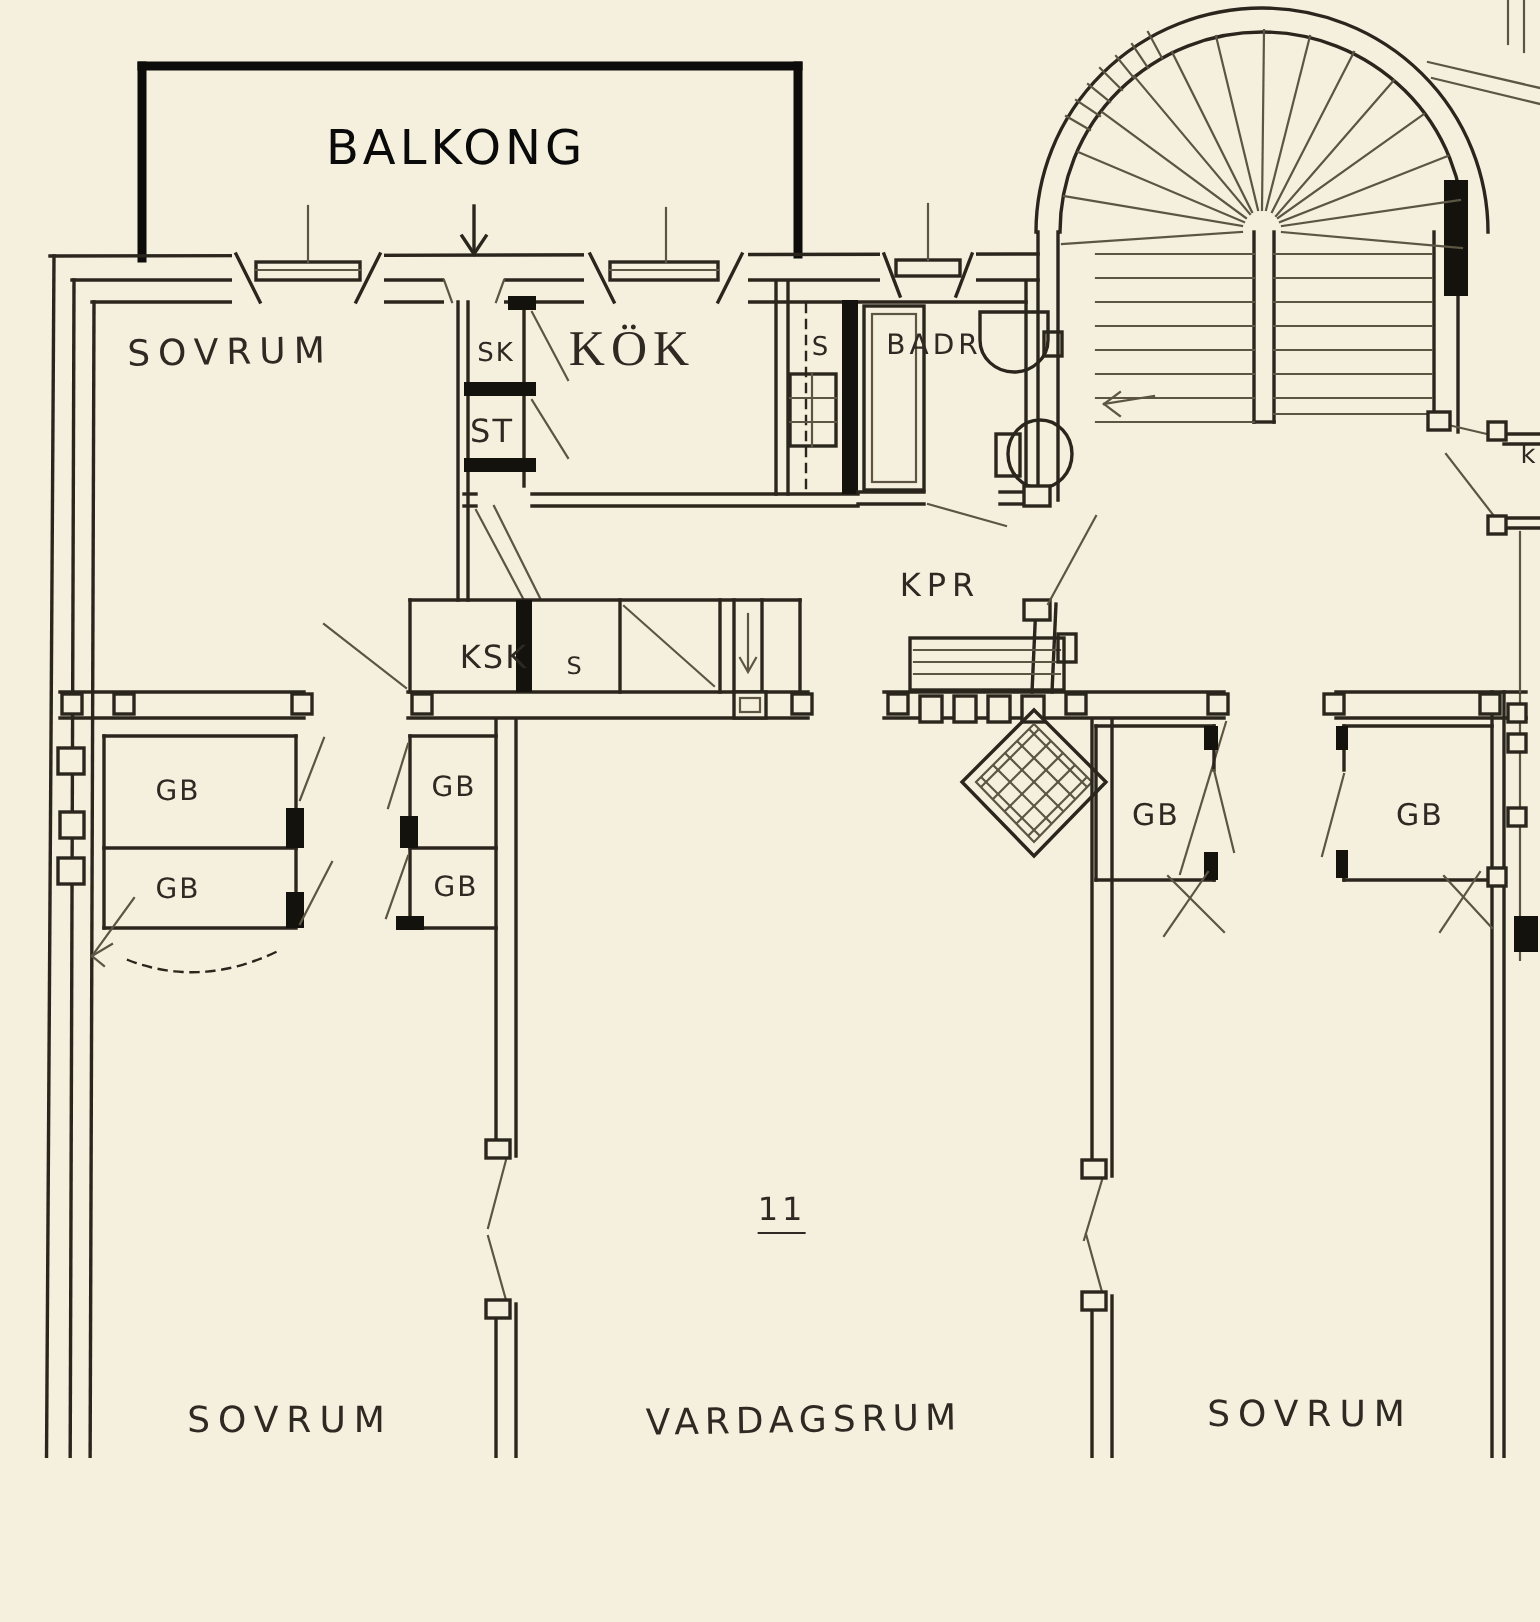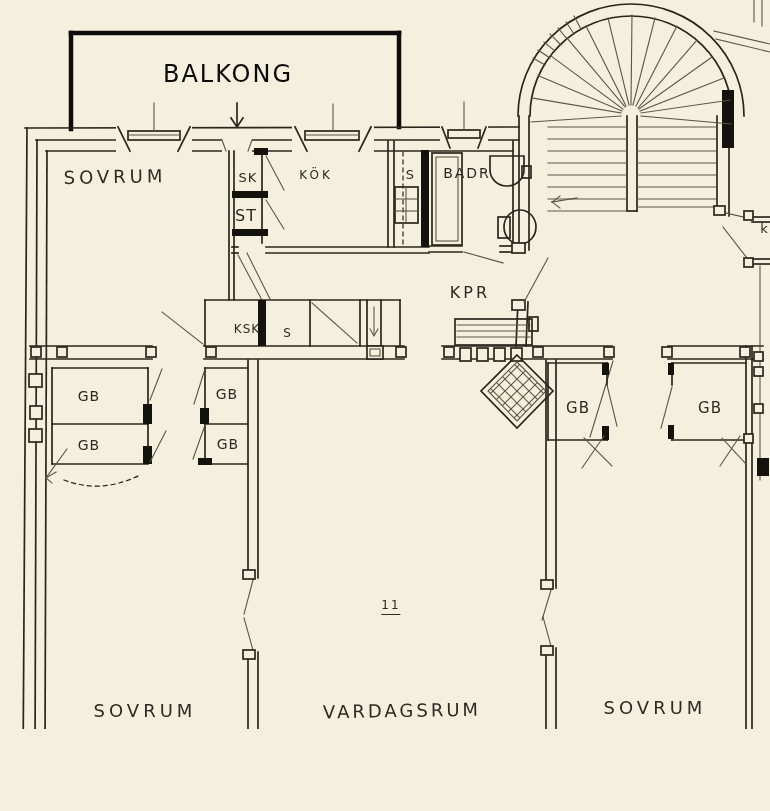--- a/index.html
+++ b/index.html
@@ -388,34 +388,34 @@
     <line class="t" x1="46" y1="478" x2="56" y2="472"></line>
     <line class="t" x1="46" y1="478" x2="52" y2="483"></line>
   </g>
 </svg>
 
   <div class="lbl digital" style="left:228px;top:74px;font-size:24px;letter-spacing:2px;">BALKONG</div>
 
   <div class="lbl hand" style="left:115px;top:177px;font-size:18px;letter-spacing:4px;transform:translate(-50%,-50%) rotate(-1deg);">SOVRUM</div>
   <div class="lbl hand" style="left:248px;top:177px;font-size:13px;letter-spacing:1px;text-align:right;">SK</div>
   <div class="lbl hand" style="left:246px;top:216px;font-size:16px;letter-spacing:1px;">ST</div>
-  <div class="lbl hand" style="left:316px;top:175px;font-size:12px;letter-spacing:3px;">KÖK</div>
+  <div class="lbl hand" style="left:316px;top:175px;font-size:25px;letter-spacing:3px;font-family:Liberation Serif, serif;">KÖK</div>
   <div class="lbl hand" style="left:410px;top:174px;font-size:13px;">S</div>
   <div class="lbl hand" style="left:467px;top:173px;font-size:14px;letter-spacing:2px;">BADR</div>
   <div class="lbl hand" style="left:470px;top:293px;font-size:16px;letter-spacing:3px;text-align:center;">KPR</div>
-  <div class="lbl hand" style="left:247px;top:329px;font-size:12px;letter-spacing:1px;">KSK</div>
+  <div class="lbl hand" style="left:247px;top:329px;font-size:16px;letter-spacing:1px;">KSK</div>
   <div class="lbl hand" style="left:287px;top:333px;font-size:12px;">S</div>
 
   <div class="lbl hand" style="left:89px;top:396px;font-size:14px;letter-spacing:1px;">GB</div>
   <div class="lbl hand" style="left:89px;top:445px;font-size:14px;letter-spacing:1px;">GB</div>
   <div class="lbl hand" style="left:227px;top:394px;font-size:14px;letter-spacing:1px;">GB</div>
   <div class="lbl hand" style="left:228px;top:444px;font-size:14px;letter-spacing:1px;">GB</div>
   <div class="lbl hand" style="left:578px;top:408px;font-size:15px;letter-spacing:1px;">GB</div>
   <div class="lbl hand" style="left:710px;top:408px;font-size:15px;letter-spacing:1px;">GB</div>
 
-  <div class="lbl hand u11" style="left:391px;top:607px;font-size:12px;letter-spacing:2px;">11</div>
+  <div class="lbl hand u11" style="left:391px;top:607px;font-size:16px;letter-spacing:2px;">11</div>
 
   <div class="lbl hand" style="left:145px;top:711px;font-size:18px;letter-spacing:4px;">SOVRUM</div>
   <div class="lbl hand" style="left:402px;top:711px;font-size:18px;letter-spacing:3px;transform:translate(-50%,-50%) rotate(-1deg);">VARDAGSRUM</div>
   <div class="lbl hand" style="left:655px;top:708px;font-size:18px;letter-spacing:4px;">SOVRUM</div>
 
   <div class="lbl hand" style="left:764px;top:228px;font-size:13px;">k</div>
 </div>
 
 </body></html>

